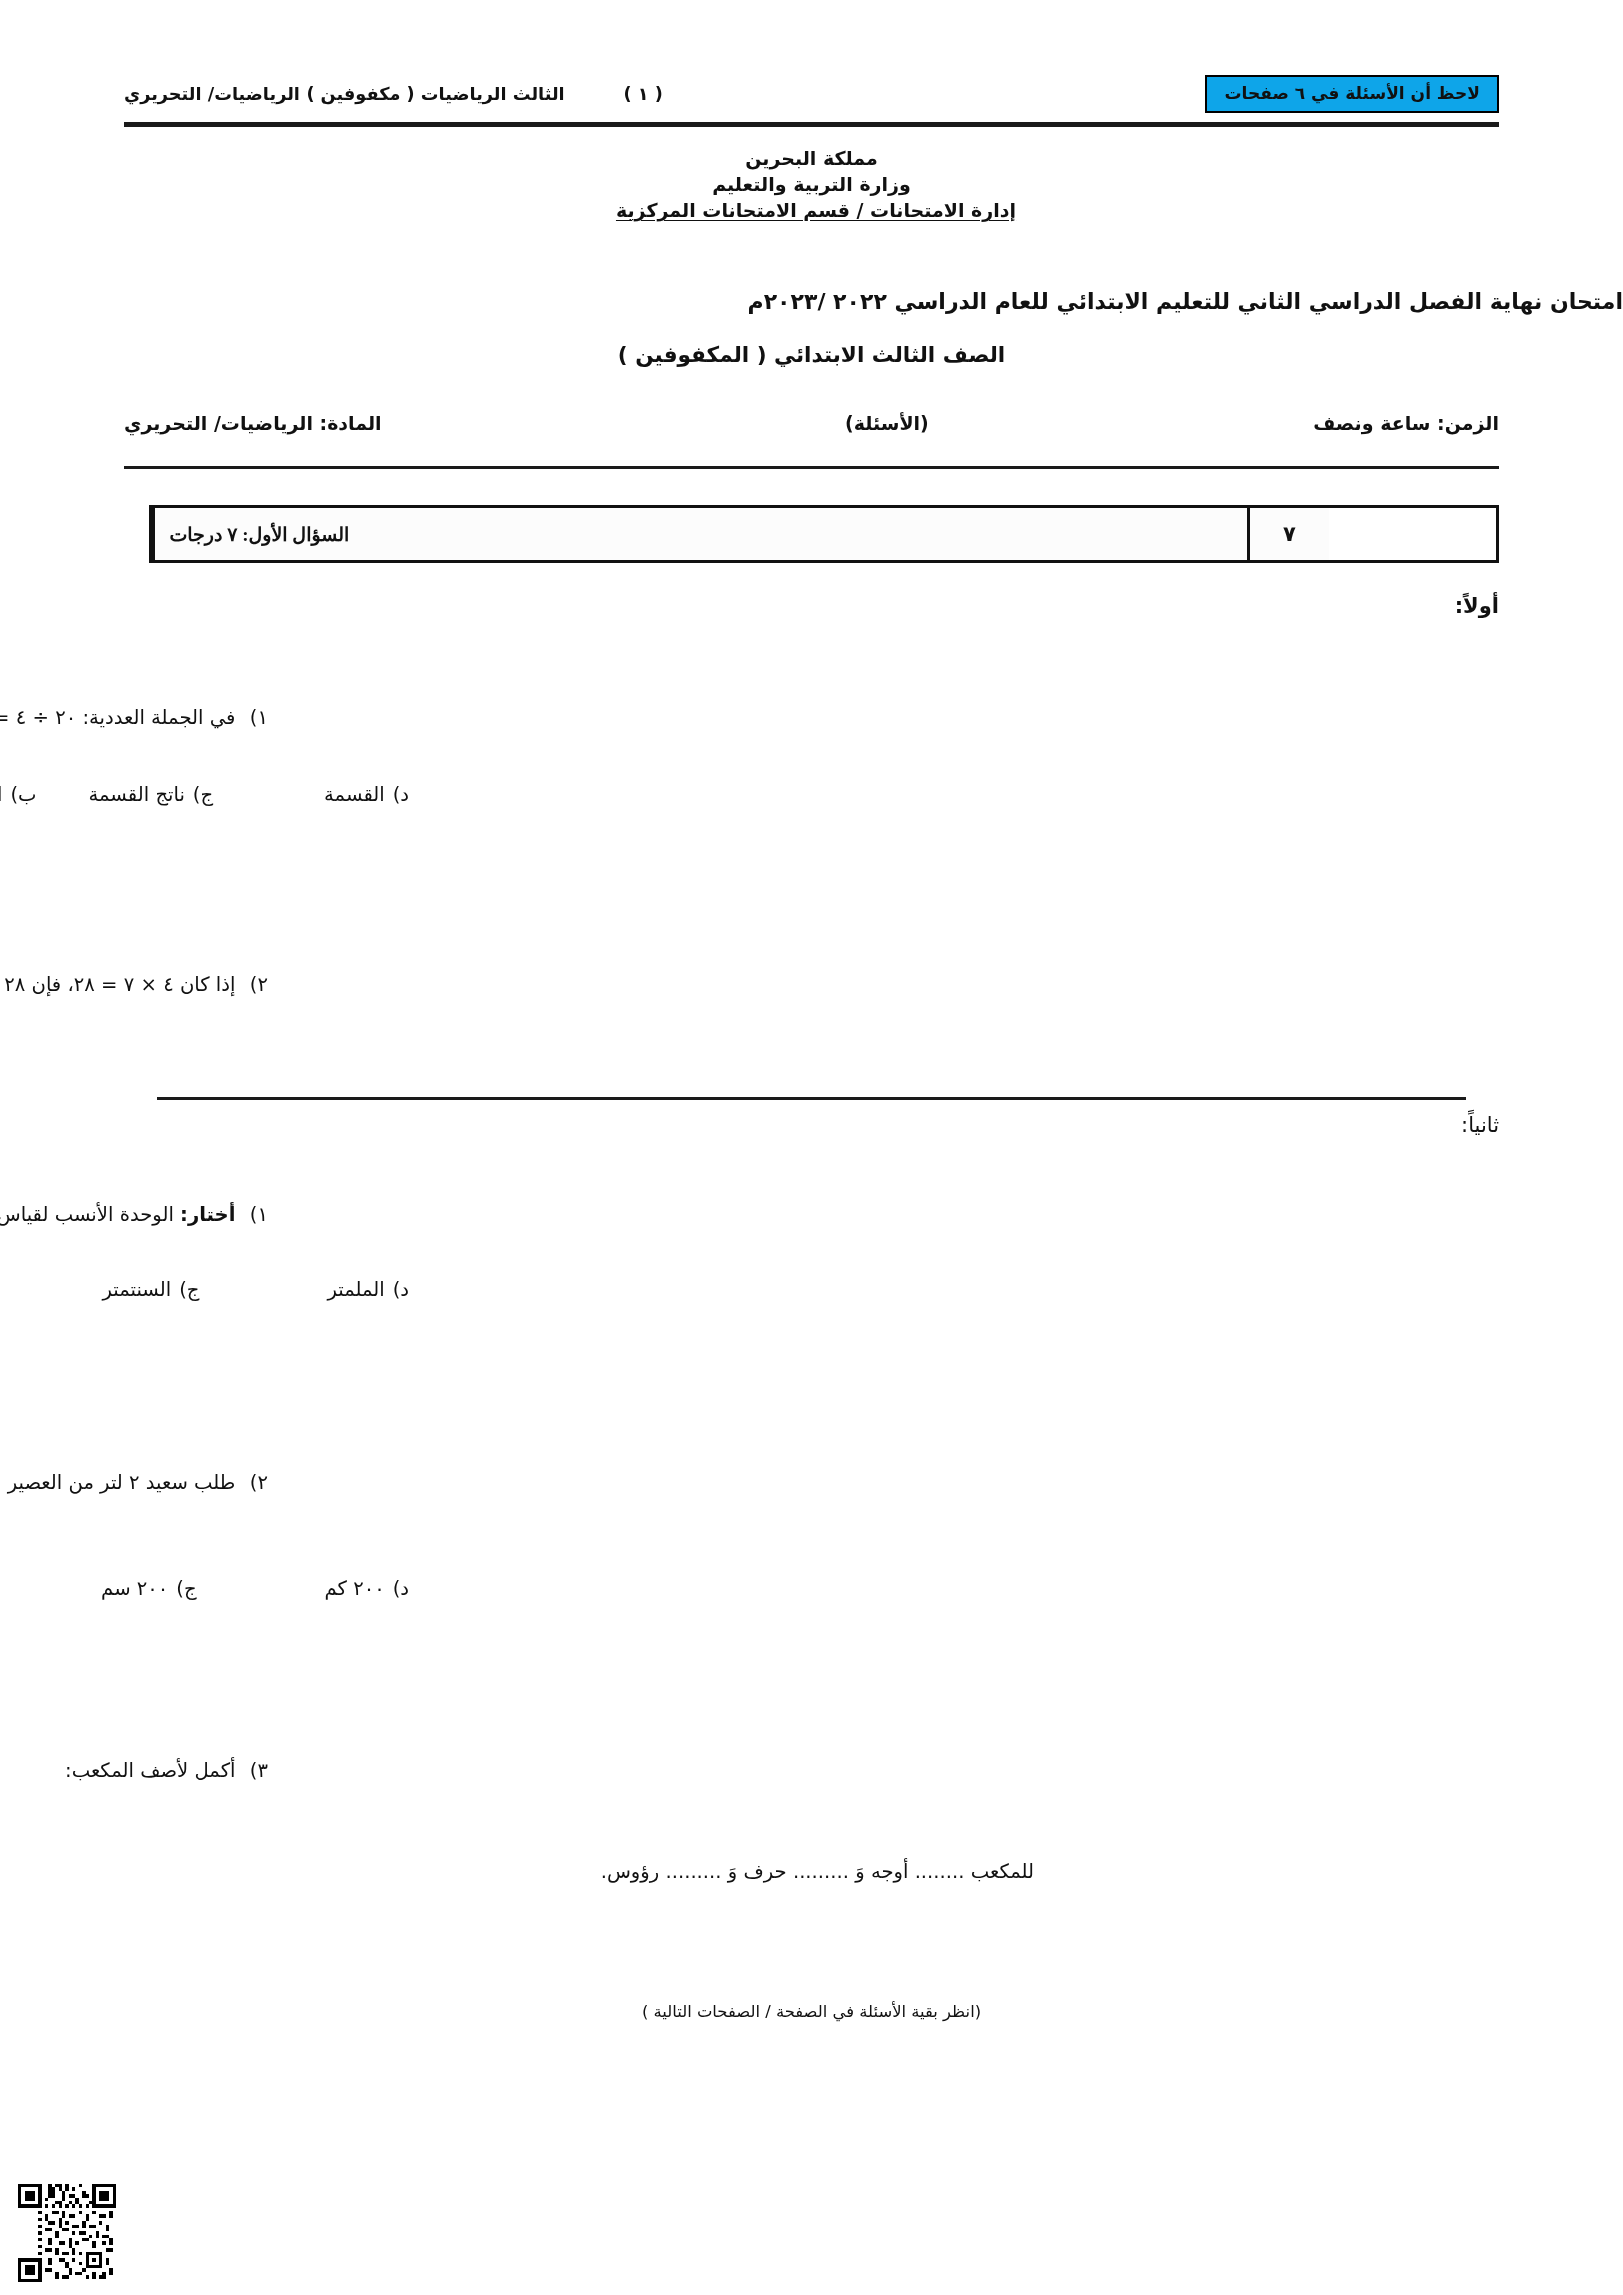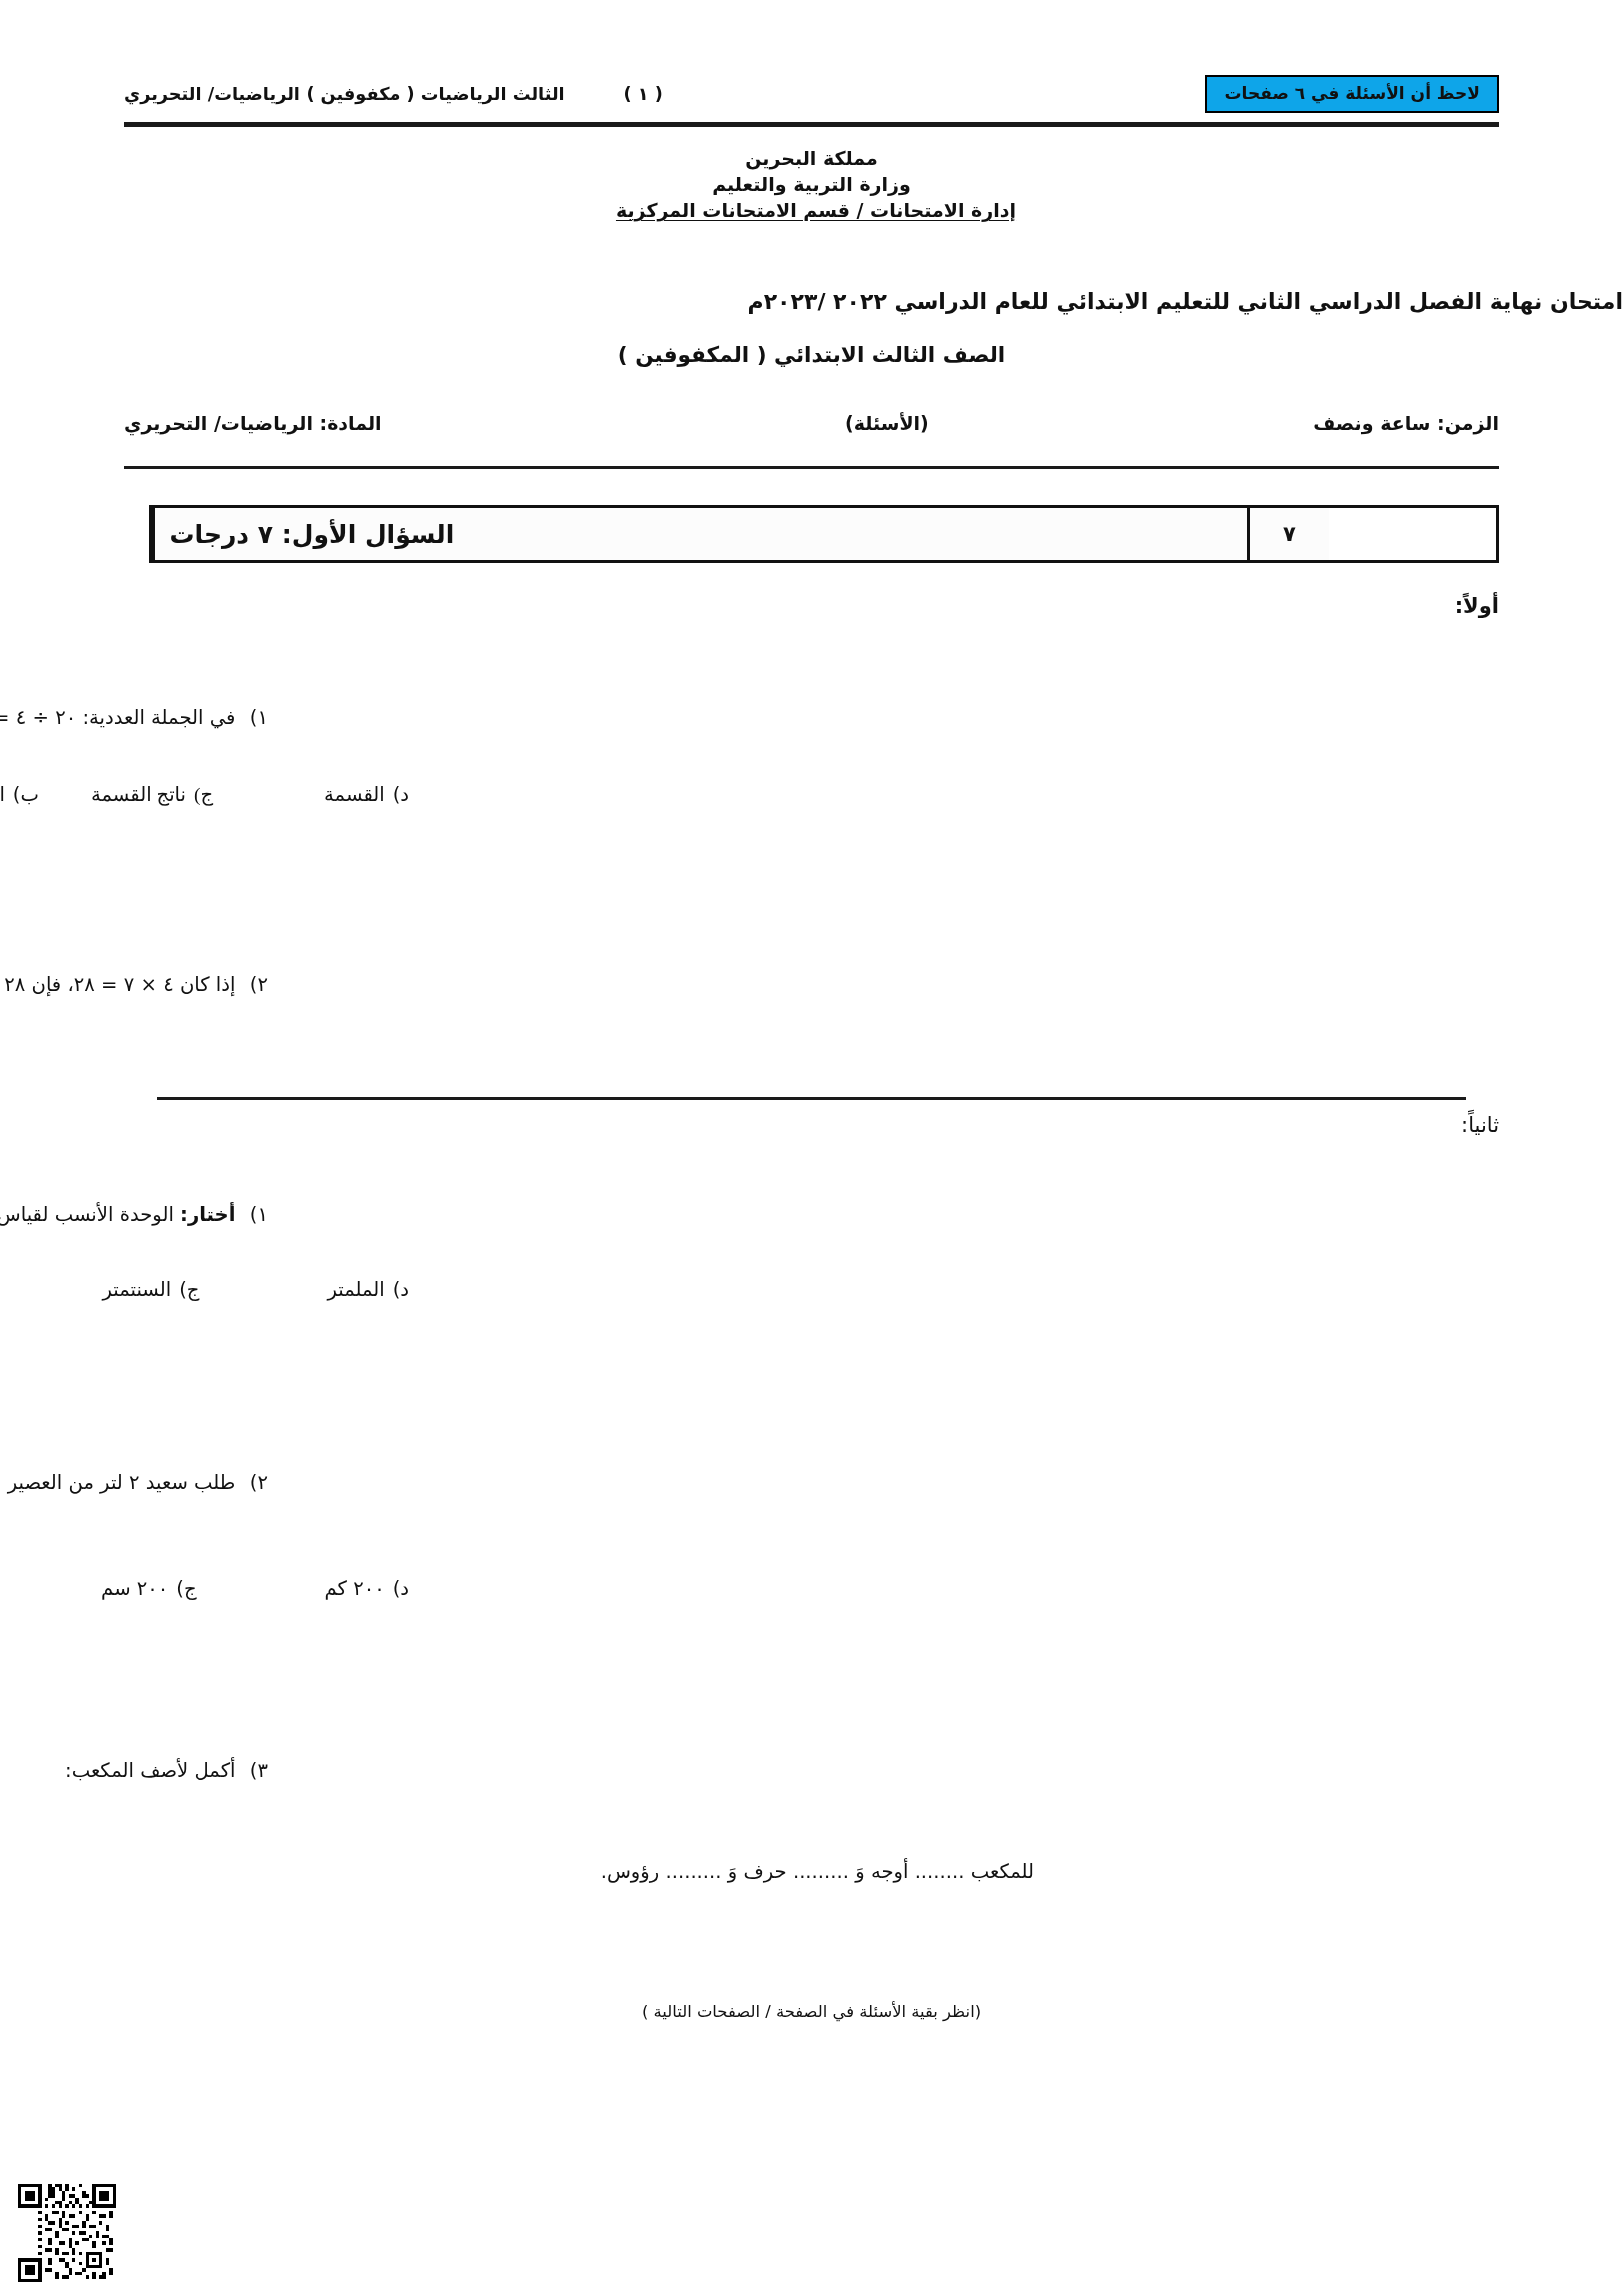--- a/index.html
+++ b/index.html
@@ -140,23 +140,24 @@
     box-sizing: border-box;
     background: #fcfcfc;
   }
   .q1-title-cell {
     flex: 1 1 auto;
     display: flex;
     align-items: center;
     justify-content: flex-end;
     padding-left: 14.4px;
     padding-right: 16px;
-    font-size: 25px;
+    font-size: 19px;
     font-weight: bold;
     border-left: 3.3px solid #111;
+    font-family: Liberation Serif, serif;
   }
   .q1-mark-cell {
     width: 79px;
     display: flex;
     align-items: center;
     justify-content: center;
     font-size: 21px;
     font-weight: bold;
     border-left: 3.3px solid #111;
   }
@@ -203,21 +204,21 @@
     font-size: 19.6px;
     white-space: nowrap;
   }
   .opt { display: inline-block; }
   .opt .key { margin-left: 7.9px; }
 
   
   #q1-1 { top: 706px; right: 1355px; }
   #q1-1-opts { top: 783px; right: 1214px; }
   #q1-1-opts .opt:nth-child(1) { margin-left: 111px; }
-  #q1-1-opts .opt:nth-child(2) { margin-left: 52px; font-family: Liberation Serif, serif; }
+  #q1-1-opts .opt:nth-child(2) { margin-left: 52px; }
   #q1-1-opts .opt:nth-child(3) { margin-left: 59px; }
 
   #q1-2 { top: 973px; right: 1355px; }
 
   #q2-1 { top: 1203px; right: 1355px; }
   #q2-1-opts { top: 1278px; right: 1214px; }
   #q2-1-opts .opt:nth-child(1) { margin-left: 128px; }
   #q2-1-opts .opt:nth-child(2) { margin-left: 128px; }
   #q2-1-opts .opt:nth-child(3) { margin-left: 92px; }
 

